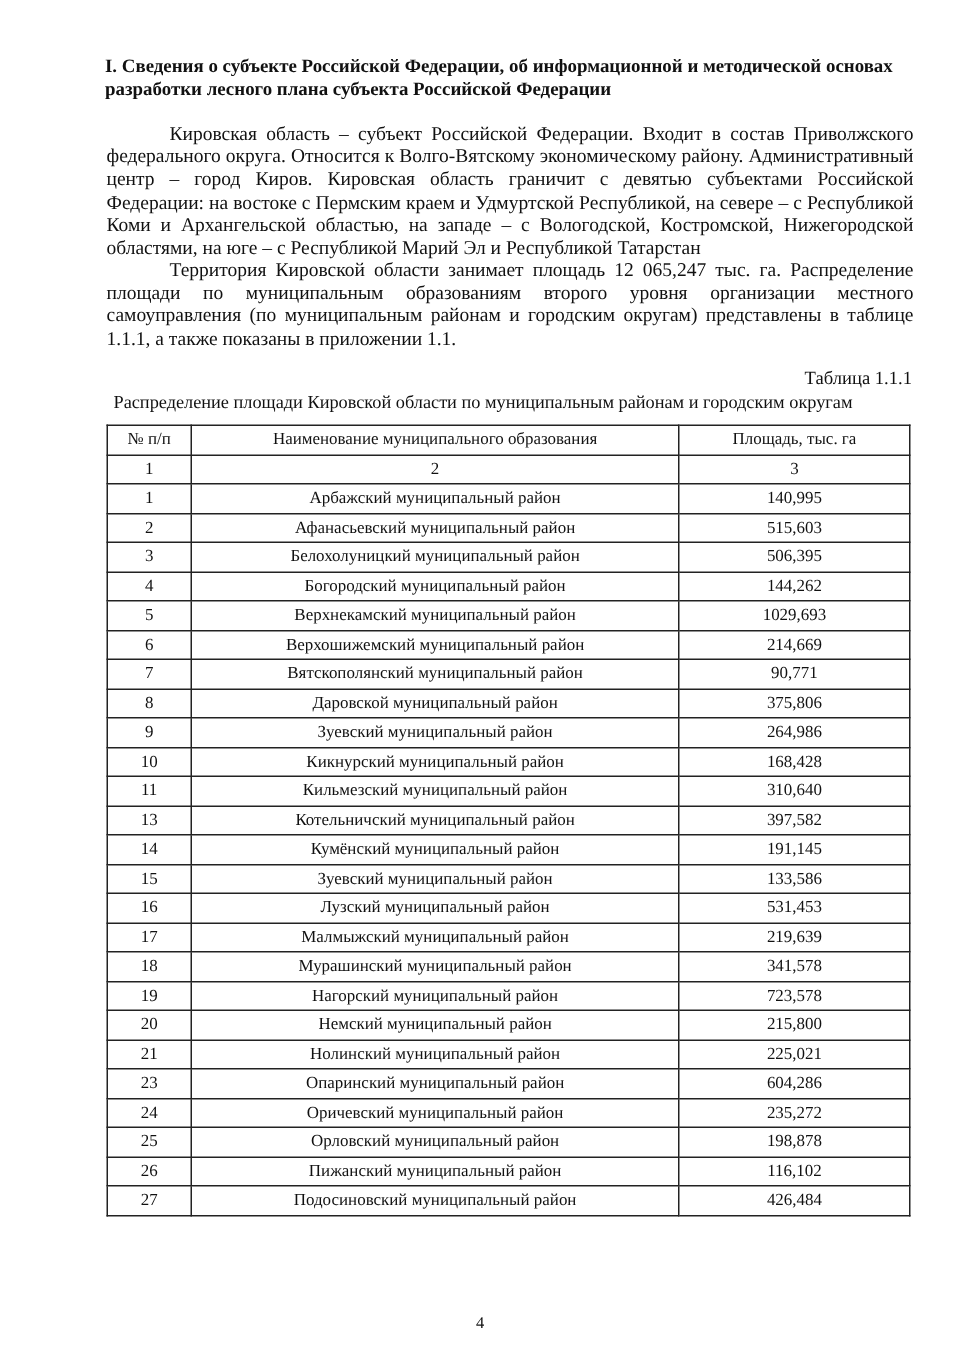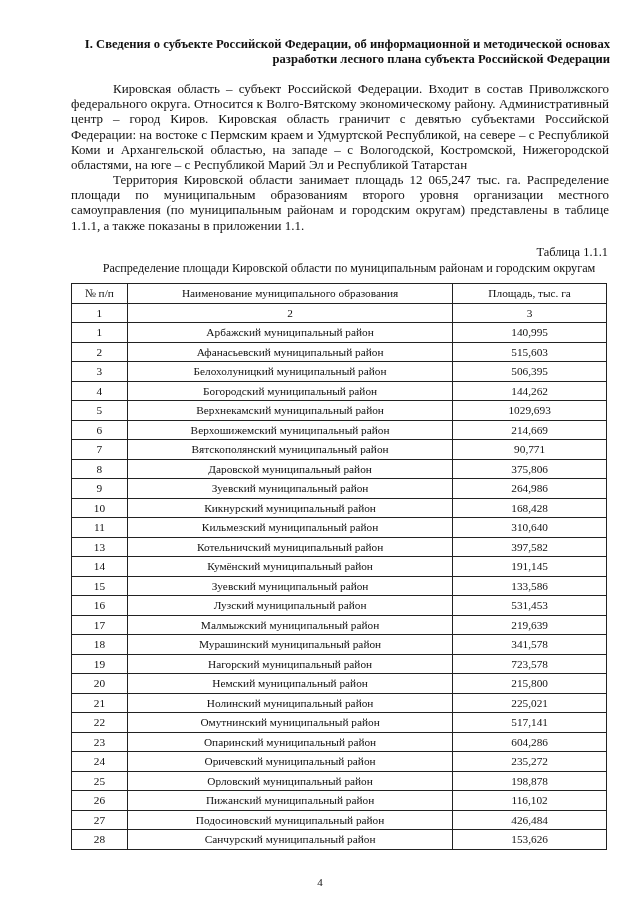--- a/index.html
+++ b/index.html
@@ -1,25 +1,25 @@
 <!DOCTYPE html>
 <html><head>
 <meta charset="utf-8">
 <style>
   html, body { margin: 0; padding: 0; background: #ffffff; }
   body { width: 640px; height: 905px; position: relative; overflow: hidden;
          font-family: "Liberation Serif", "DejaVu Serif", serif; color: #111; }
-  .title { position: absolute; left: 70px; top: 37px; width: 540px; text-align: right;
+  .title { position: absolute; left: 70px; top: 37px; width: 540px; text-align: left;
            font-weight: bold; font-size: 12.6px; line-height: 15px; }
   .para { position: absolute; left: 71px; width: 538px; font-size: 13px; line-height: 15.2px;
           text-align: justify; text-indent: 42px; margin: 0; font-family: Liberation Serif, serif; }
   .p1 { top: 81px; }
   .p2 { top: 172px; }
   .table-label { position: absolute; right: 32px; top: 245px; font-size: 12.4px; }
-  .table-caption { position: absolute; left: 80px; width: 538px; top: 261px; font-size: 12.2px;
+  .table-caption { position: absolute; left: 53px; width: 538px; top: 261px; font-size: 12.2px;
                    text-align: center; white-space: nowrap; }
   table.data { position: absolute; left: 71px; top: 283px; width: 536px; border-collapse: collapse;
                font-size: 11.3px; border-radius: 17px; }
   table.data td, table.data th { border: 1px solid #222; height: 18.5px; padding: 0; text-align: center;
                font-weight: normal; line-height: 18px; }
   col.c1 { width: 56px; } col.c2 { width: 326px; } col.c3 { width: 154px; }
   .page-num { position: absolute; left: 0; width: 640px; top: 876px; text-align: center; font-size: 11px; }
 </style>
 </head>
 <body>
@@ -145,25 +145,20 @@
         <td>20</td>
         <td>Немский муниципальный район</td>
         <td>215,800</td>
       </tr>
       <tr>
         <td>21</td>
         <td>Нолинский муниципальный район</td>
         <td>225,021</td>
       </tr>
       <tr>
-        <td>22</td>
-        <td>Омутнинский муниципальный район</td>
-        <td>517,141</td>
-      </tr>
-      <tr>
         <td>23</td>
         <td>Опаринский муниципальный район</td>
         <td>604,286</td>
       </tr>
       <tr>
         <td>24</td>
         <td>Оричевский муниципальный район</td>
         <td>235,272</td>
       </tr>
       <tr>
@@ -174,21 +169,16 @@
       <tr>
         <td>26</td>
         <td>Пижанский муниципальный район</td>
         <td>116,102</td>
       </tr>
       <tr>
         <td>27</td>
         <td>Подосиновский муниципальный район</td>
         <td>426,484</td>
       </tr>
-      <tr>
-        <td>28</td>
-        <td>Санчурский муниципальный район</td>
-        <td>153,626</td>
-      </tr>
     </tbody>
 </table>
 
 <div class="page-num">4</div>
 
 </body></html>

